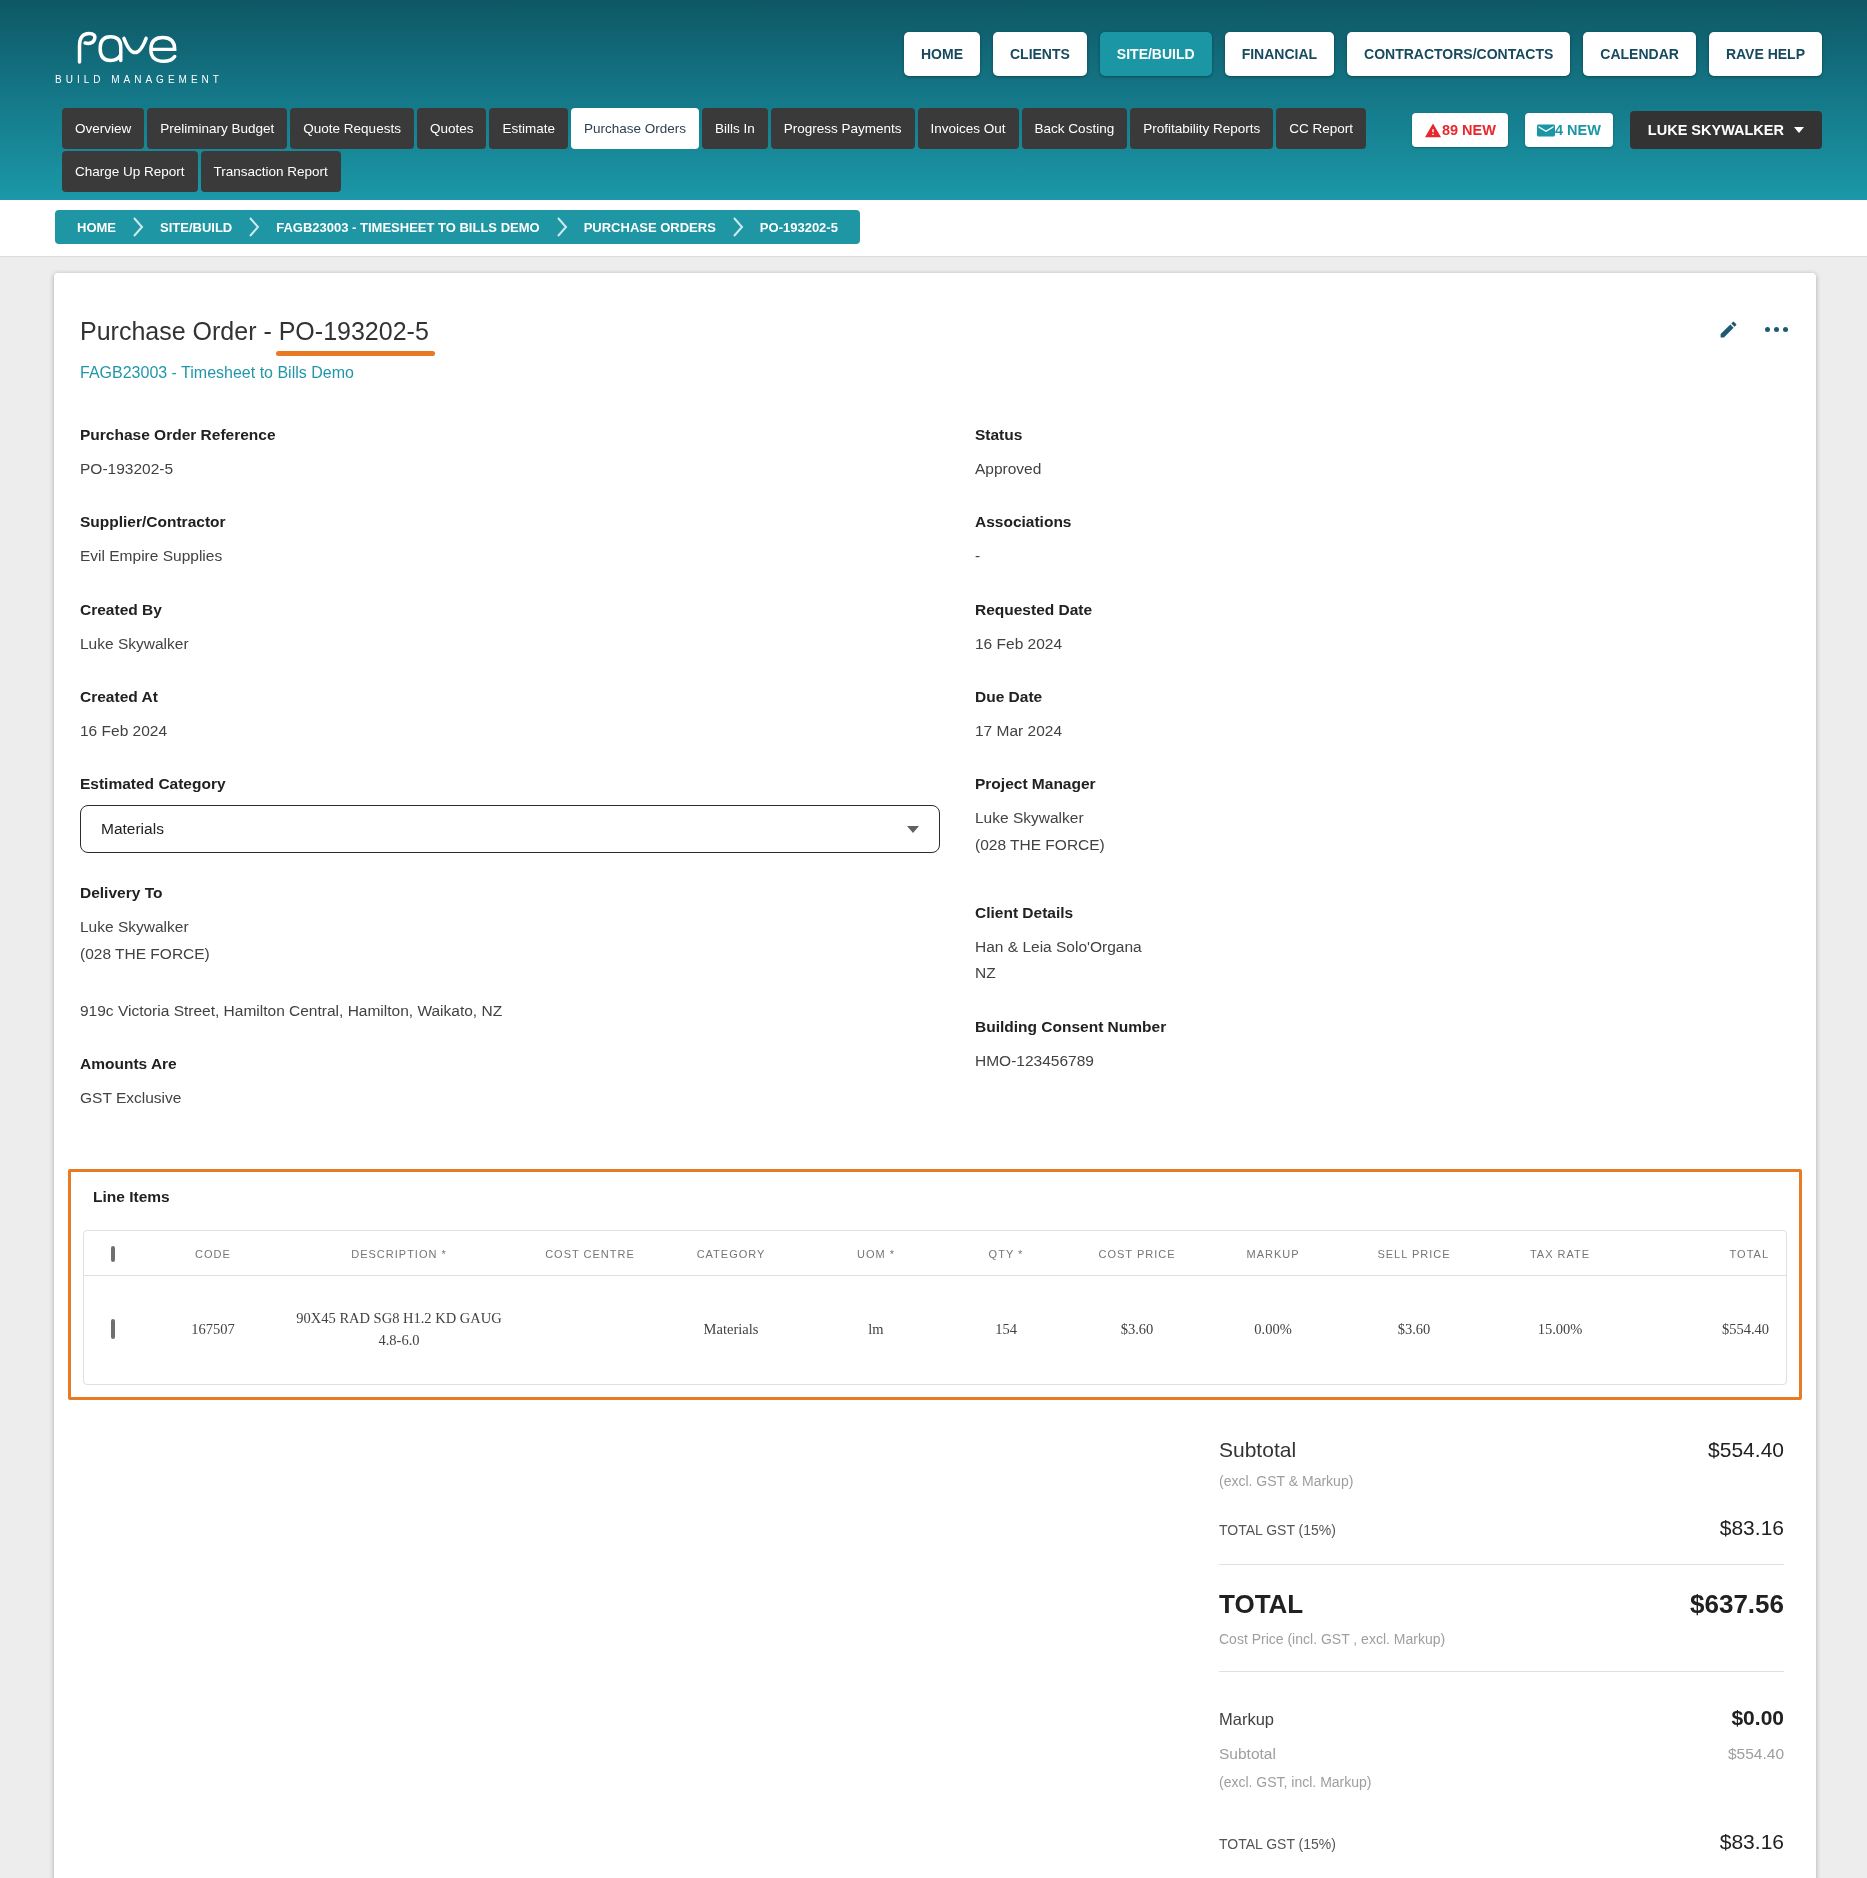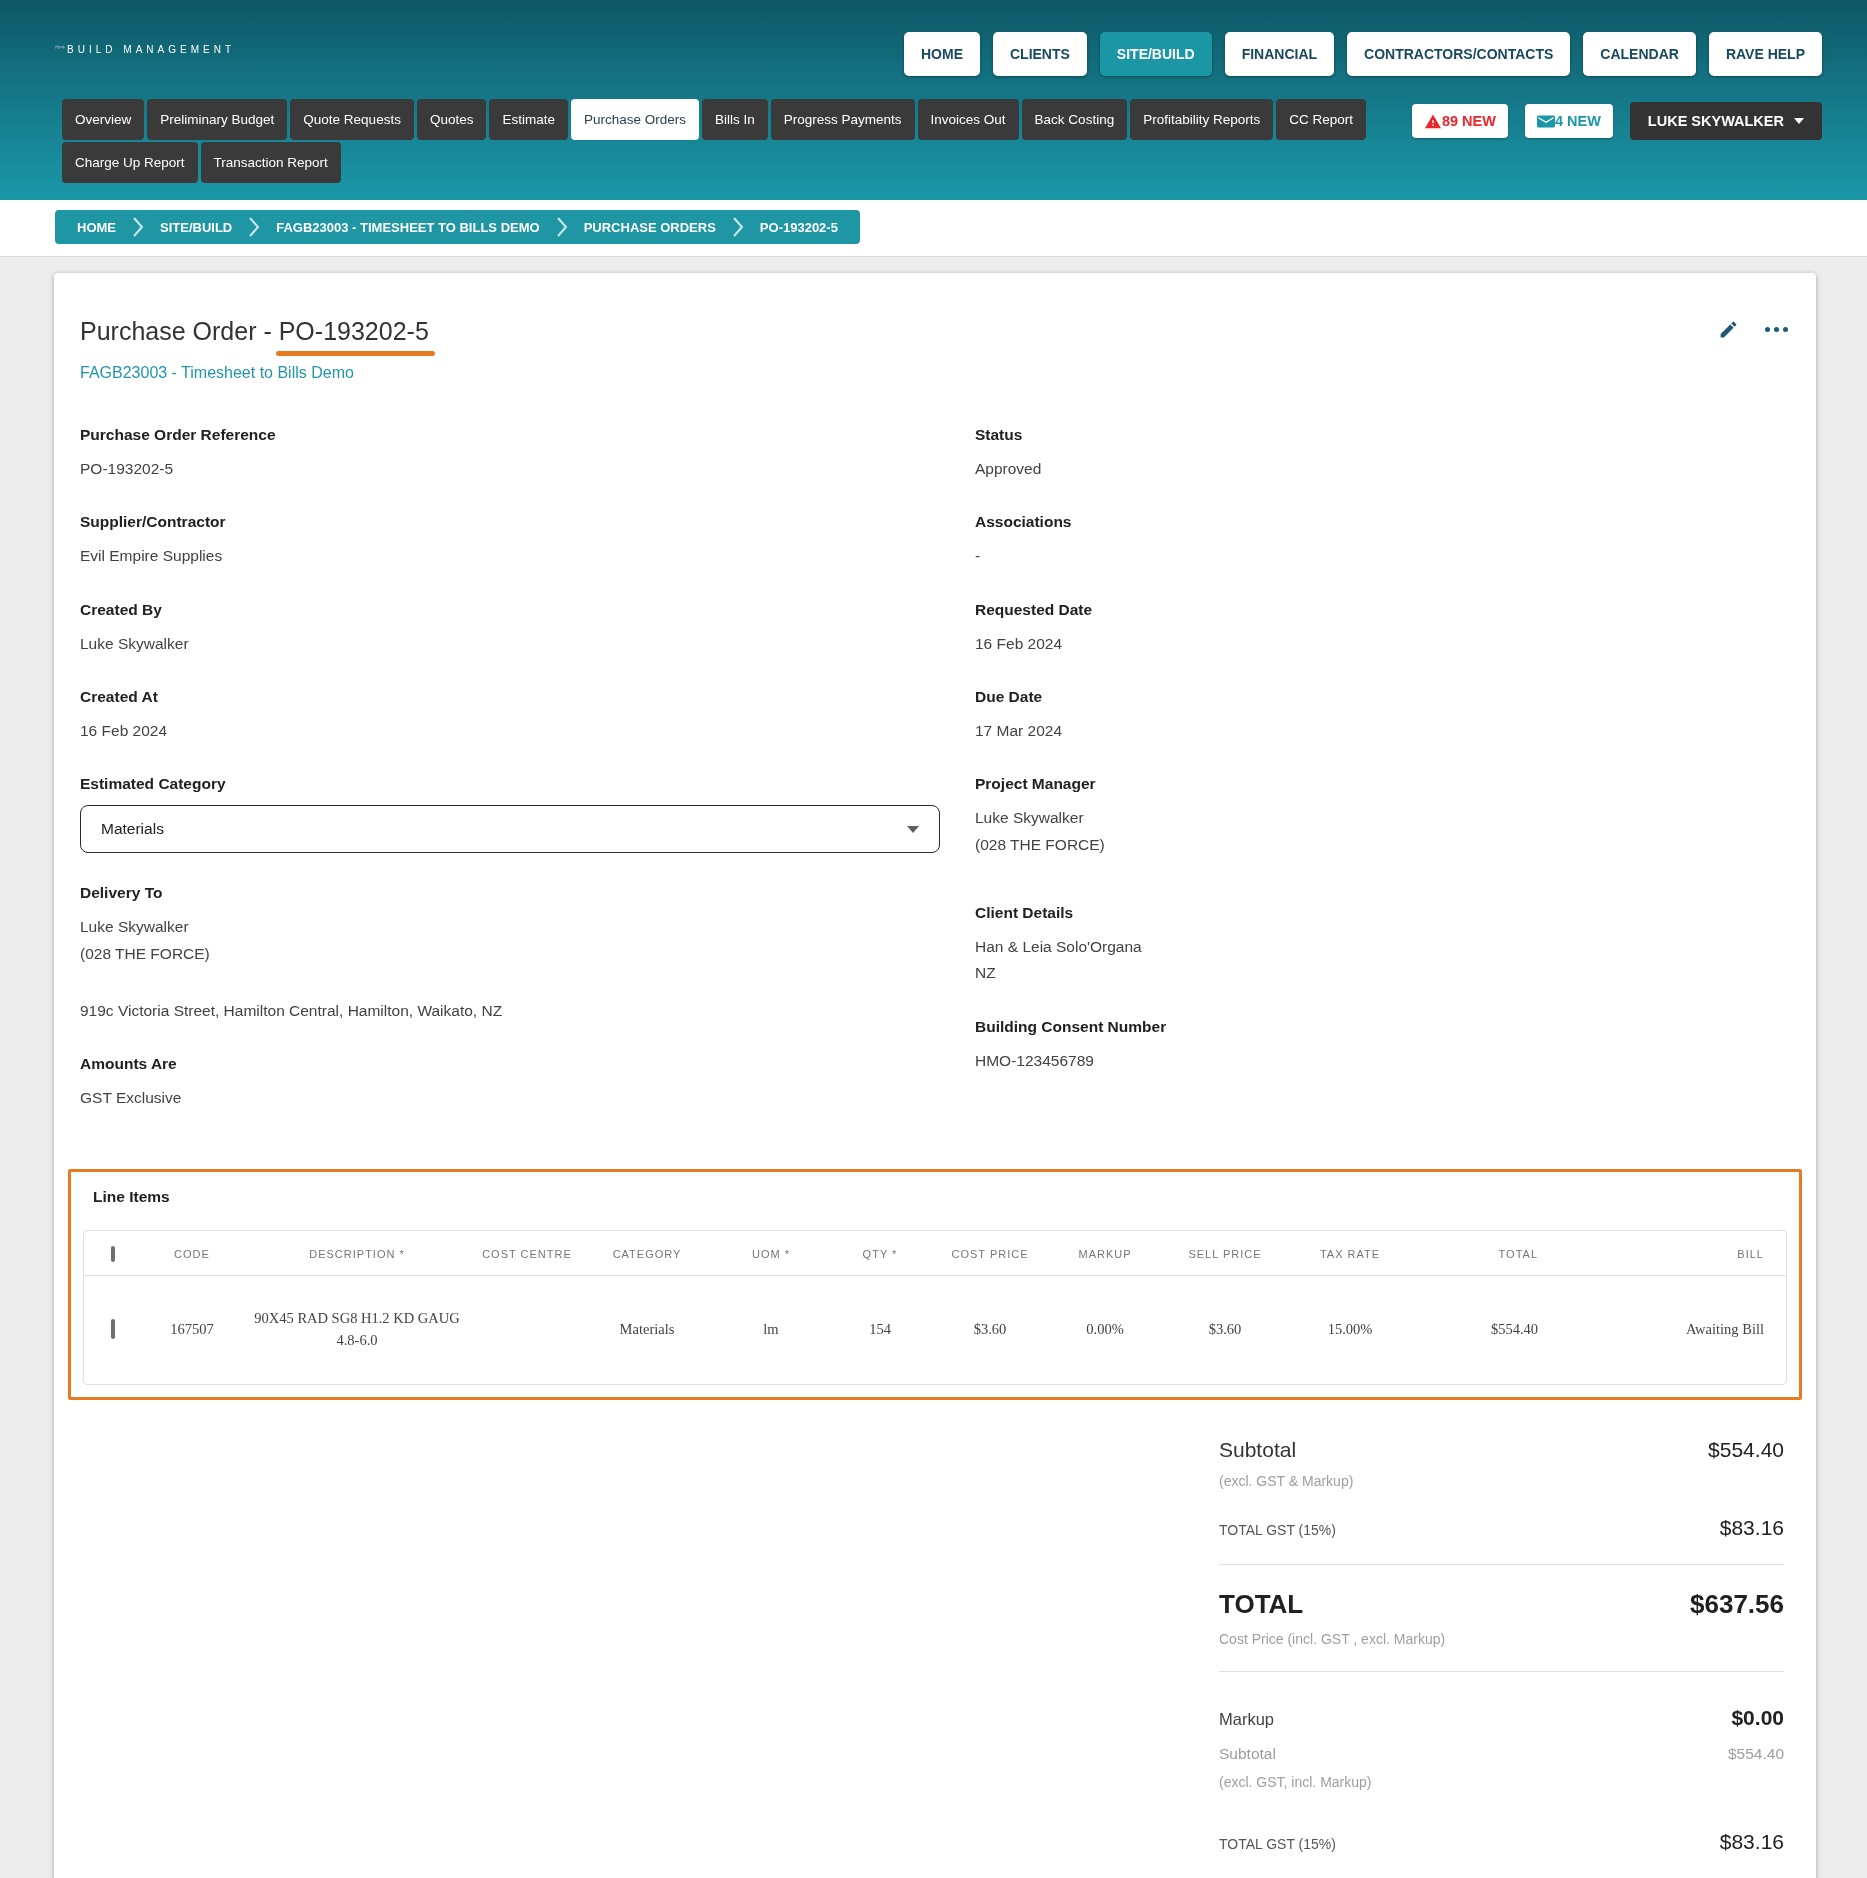--- a/index.html
+++ b/index.html
@@ -6,21 +6,21 @@
   body {
     width:1867px; min-height:1878px; background:#ededed;
     font-family:"Liberation Sans", sans-serif; color:#424242;
   }
   
   .app-header {
     background:linear-gradient(180deg,#0e5765 0%,#157c8c 55%,#1b98a8 100%);
     padding:24px 45px 0 55px; height:200px;
   }
   .header-top { display:flex; justify-content:space-between; align-items:flex-start; }
-  .logo-block { display:flex; flex-direction:row; align-items:center; width:180px; cursor:pointer; }
+  .logo-block { display:flex; flex-direction:column; width:180px; cursor:pointer; }
   .logo-tagline { color:#fff; font-size:10px; letter-spacing:4px; margin-top:4px; white-space:nowrap; }
   .top-nav { display:flex; gap:13px; margin-top:8px; }
   .top-nav-btn {
     background:#fff; color:#174a5e; font-weight:bold; font-size:14px;
     padding:14px 17px; border-radius:5px; border:none; cursor:pointer;
     box-shadow:0 1px 3px rgba(0,0,0,.35); white-space:nowrap;
   }
   .top-nav-btn.active { background:#1b96a5; color:#fff; }
   
   .header-tabs { position:relative; margin-top:23px;padding-left:7px; }
@@ -83,20 +83,21 @@
   }
   .select-caret { width:0; height:0; border-left:6px solid transparent; border-right:6px solid transparent; border-top:7px solid #616161; }
   
   .line-items { margin-top:26px; border:3px solid #e87a24; border-radius:2px; padding:14px 12px 12px; }
   .li-title { font-size:15.5px; font-weight:bold; color:#212121; margin:2px 0 24px 10px; }
   .li-table { border:1px solid #e0e0e0; border-radius:4px; overflow:hidden; }
   .li-grid {
     display:grid;
     grid-template-columns:58px 100px 230px 110px 130px 118px 100px 120px 110px 130px 120px 150px 1fr;
     align-items:center;
+    gap:21px;
   }
   .li-head { padding:14px 0 12px; }
   .li-head .hcell {
     font-size:11px; color:#757575; letter-spacing:1px; font-weight:500;
     text-align:center; line-height:1.7; padding:0 6px;
   }
   .li-row { border-top:1px solid #e0e0e0; padding:32px 0; font-size:14.5px; color:#424242;font-family:Liberation Serif, serif; }
   .li-row .cell { text-align:center; padding:0 6px; line-height:1.5; }
   .cell.right, .hcell.right { text-align:right; padding-right:22px; }
   .checkbox {

